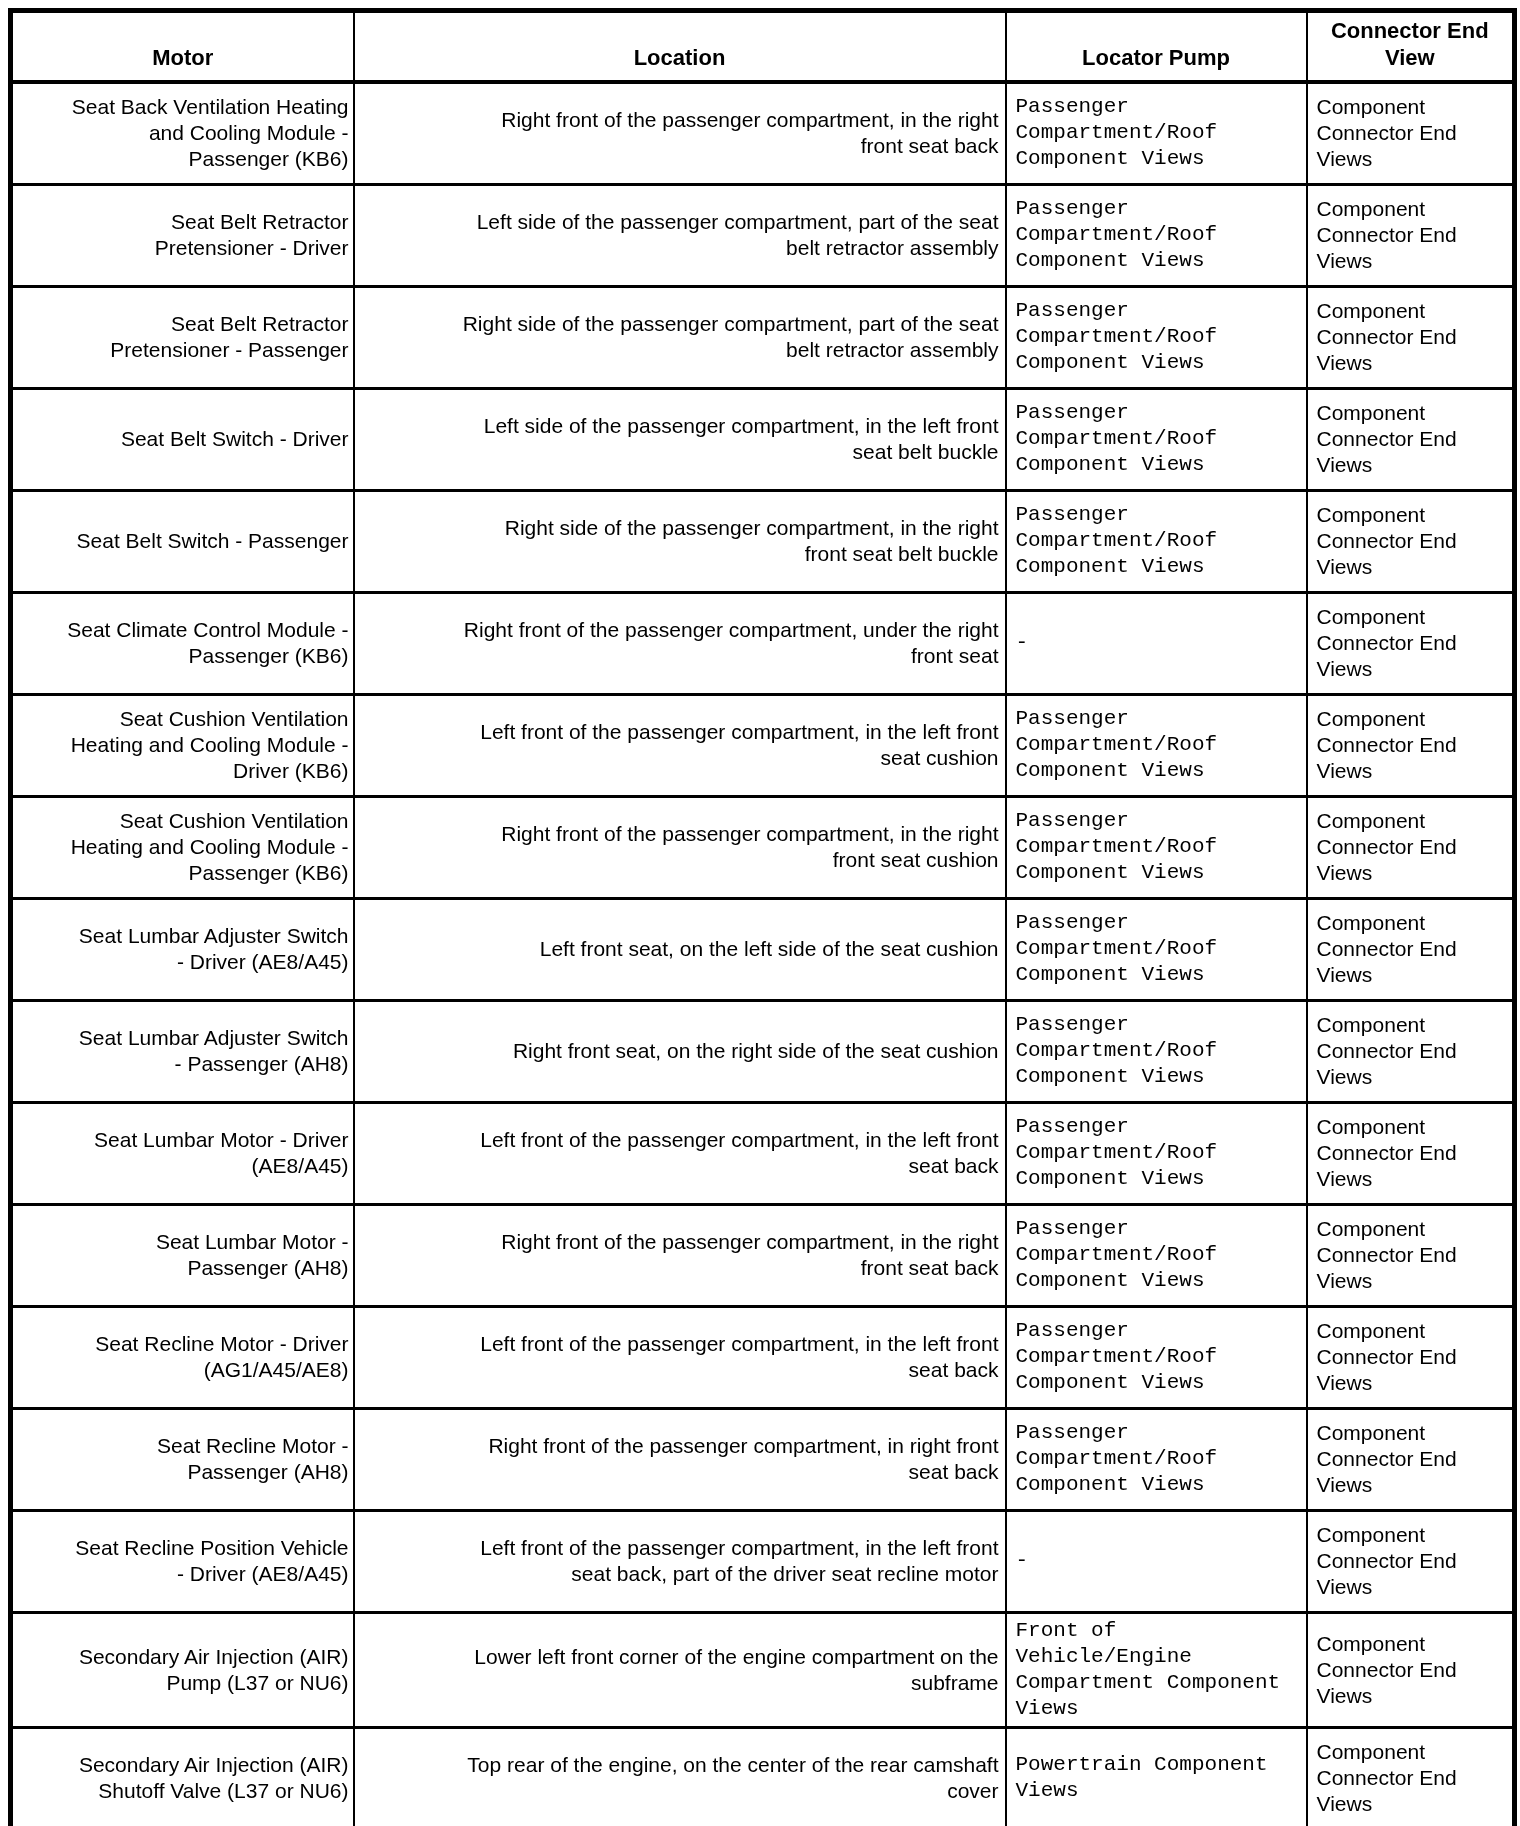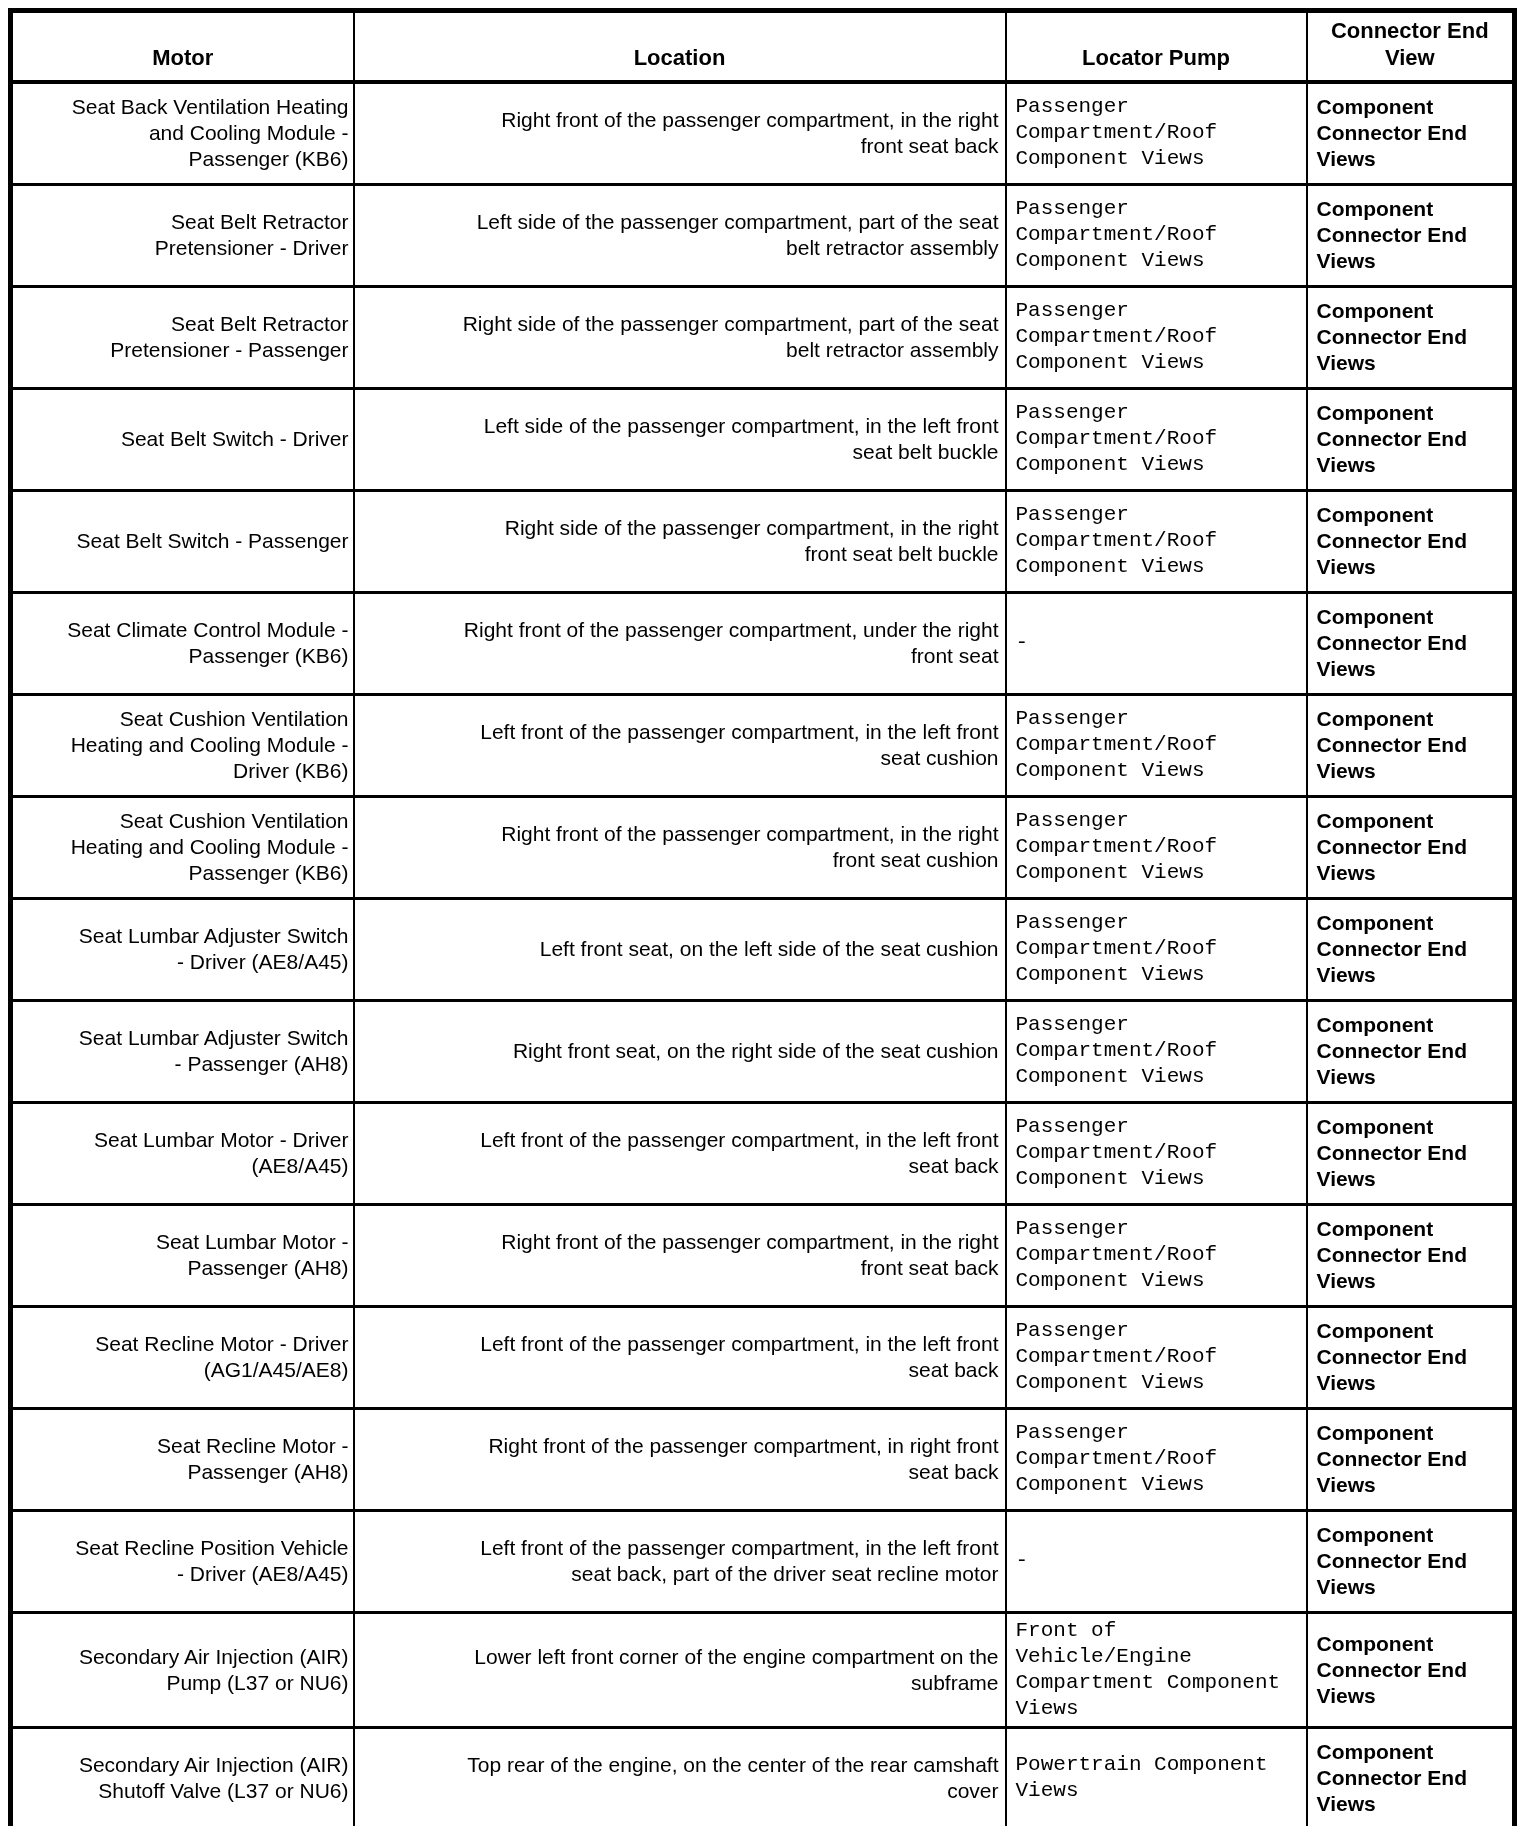--- a/index.html
+++ b/index.html
@@ -43,21 +43,21 @@
     border-bottom: 3px solid #000000;
     vertical-align: middle;
     font-size: 21px;
     line-height: 26px;
     height: 102px;
     padding: 4px 6px;
   }
   td.c-name { text-align: right; padding-left: 4px; padding-right: 4px; }
   td.c-loc  { text-align: right; padding-left: 7px; padding-right: 6px; }
   td.c-locv { text-align: left; padding-left: 9px; padding-right: 6px; font-family: Liberation Mono, monospace; }
-  td.c-conn { text-align: left; padding-left: 9px; padding-right: 4px; font-weight: bold; }
+  td.c-conn { text-align: left; padding-left: 9px; padding-right: 4px; }
 </style>
 </head>
 <body>
 
 <table class="loc-table">
   <colgroup>
     <col class="col-name">
     <col class="col-location">
     <col class="col-locator">
     <col class="col-connector">

